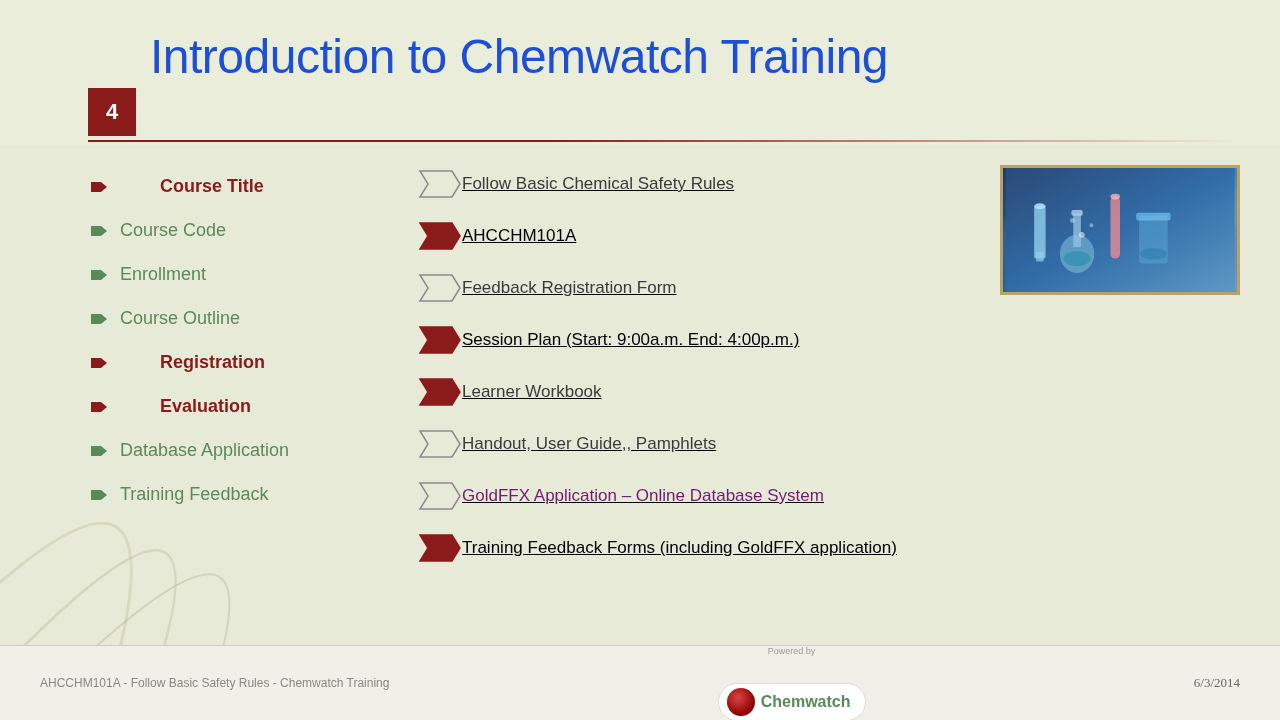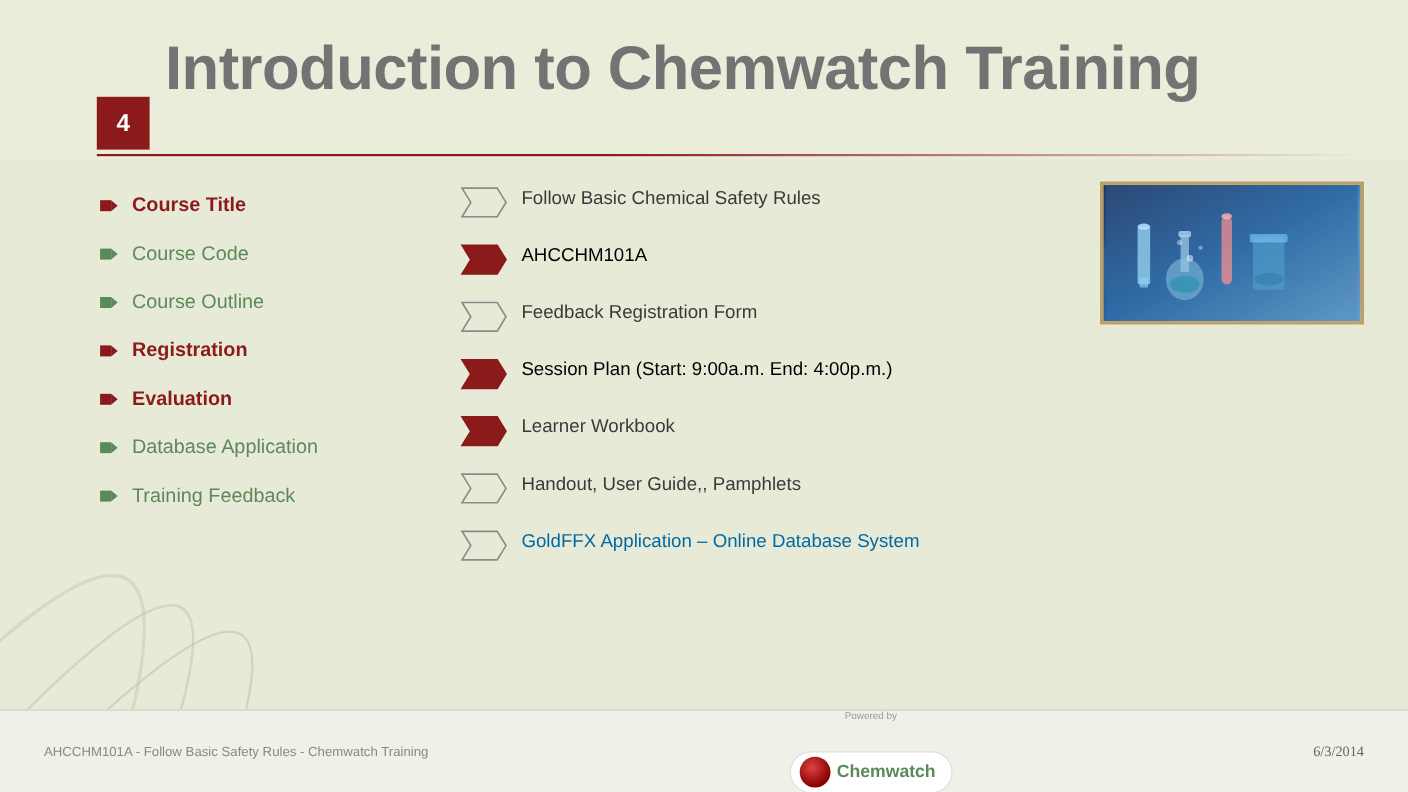--- a/index.html
+++ b/index.html
@@ -39,23 +39,23 @@
       justify-content: center;
       z-index: 10;
     }
 
     
     .slide-title {
       position: absolute;
       top: 28px;
       left: 150px;
       right: 40px;
-      font-size: 56px;
-      font-weight: 700;
-      color: #737373;
+      font-size: 48px;
+      font-weight: 400;
+      color: #1d4ed8;
       letter-spacing: -0.5px;
       z-index: 10;
       line-height: 1.2;
     }
 
     
     .title-line {
       position: absolute;
       top: 140px;
       left: 88px;
@@ -98,47 +98,49 @@
 
     .bullet-label {
       font-size: 18px;
       color: #5a8a5a;
       font-weight: 500;
     }
 
     .bullet-label.active {
       color: #8b1a1a;
       font-weight: 600;
+      margin-left: 40px;
     }
 
     
     .middle-col {
       flex: 1;
       padding-top: 14px;
       padding-left: 20px;
     }
 
     .arrow-row {
       display: flex;
+      align-items: center;
       margin-bottom: 22px;
-      gap: 12px;
+      text-decoration: underline;
     }
 
     .arrow-text {
       font-size: 17px;
       color: #3a3a3a;
       line-height: 1.3;
     }
 
     .arrow-text.colored {
       color: #000000;
     }
 
     .arrow-text.colored-green {
-      color: #0369a1;
+      color: #701a75;
     }
 
     
     .right-image {
       width: 240px;
       height: 130px;
       flex-shrink: 0;
       margin-top: 10px;
       margin-left: 20px;
       border: 3px solid #c0a060;
@@ -266,20 +268,27 @@
           <rect x="3" y="7" width="10" height="10" fill="#5a8a5a"></rect>
           <polygon points="13,7 19,12 13,17" fill="#5a8a5a"></polygon>
         </svg>
         <span class="bullet-label">Course Code</span>
       </div>
       <div class="bullet-item">
         <svg class="bullet-arrow" viewBox="0 0 22 22">
           <rect x="3" y="7" width="10" height="10" fill="#5a8a5a"></rect>
           <polygon points="13,7 19,12 13,17" fill="#5a8a5a"></polygon>
         </svg>
+        <span class="bullet-label">Enrollment</span>
+      </div>
+      <div class="bullet-item">
+        <svg class="bullet-arrow" viewBox="0 0 22 22">
+          <rect x="3" y="7" width="10" height="10" fill="#5a8a5a"></rect>
+          <polygon points="13,7 19,12 13,17" fill="#5a8a5a"></polygon>
+        </svg>
         <span class="bullet-label">Course Outline</span>
       </div>
       <div class="bullet-item">
         <svg class="bullet-arrow" viewBox="0 0 22 22">
           <rect x="3" y="7" width="10" height="10" fill="#8b1a1a"></rect>
           <polygon points="13,7 19,12 13,17" fill="#8b1a1a"></polygon>
         </svg>
         <span class="bullet-label active">Registration</span>
       </div>
       <div class="bullet-item">
@@ -341,20 +350,26 @@
         <svg viewBox="0 0 44 30" style="width: 44px; height: 30px; flex-shrink: 0;">
           <polygon points="2,2 34,2 42,15 34,28 2,28 10,15" fill="none" stroke="#8b8b8b" stroke-width="1.5"></polygon>
         </svg>
         <span class="arrow-text">Handout, User Guide,, Pamphlets</span>
       </div>
       <div class="arrow-row">
         <svg viewBox="0 0 44 30" style="width: 44px; height: 30px; flex-shrink: 0;">
           <polygon points="2,2 34,2 42,15 34,28 2,28 10,15" fill="none" stroke="#8b8b8b" stroke-width="1.5"></polygon>
         </svg>
         <span class="arrow-text colored-green">GoldFFX Application – Online Database System</span>
+      </div>
+      <div class="arrow-row">
+        <svg viewBox="0 0 44 30" style="width: 44px; height: 30px; flex-shrink: 0;">
+          <polygon points="2,2 34,2 42,15 34,28 2,28 10,15" fill="#8b1a1a" stroke="#8b1a1a" stroke-width="1.5"></polygon>
+        </svg>
+        <span class="arrow-text colored">Training Feedback Forms (including GoldFFX application)</span>
       </div>
     </div>
 
   <div class="right-image">
     <svg class="chem-svg" viewBox="0 0 240 130" xmlns="http://www.w3.org/2000/svg">
 
       <defs>
         <linearGradient id="bgGrad" x1="0" y1="0" x2="1" y2="1">
           <stop offset="0%" stop-color="#1a3a6a"></stop>
           <stop offset="50%" stop-color="#2060a0"></stop>

